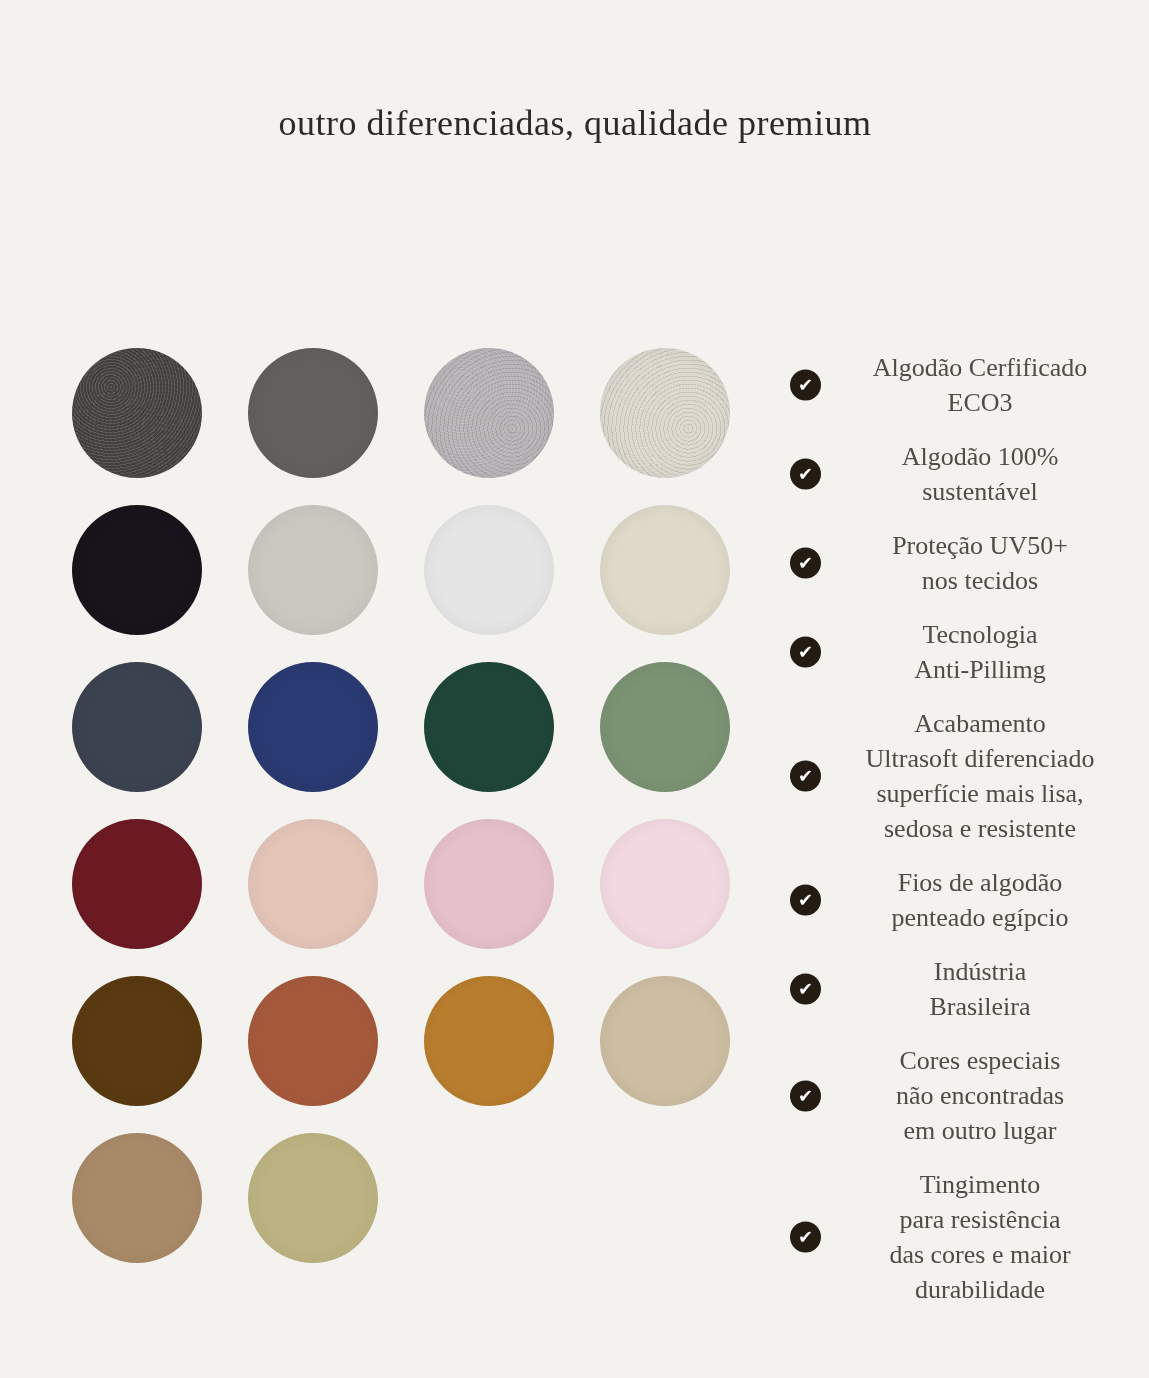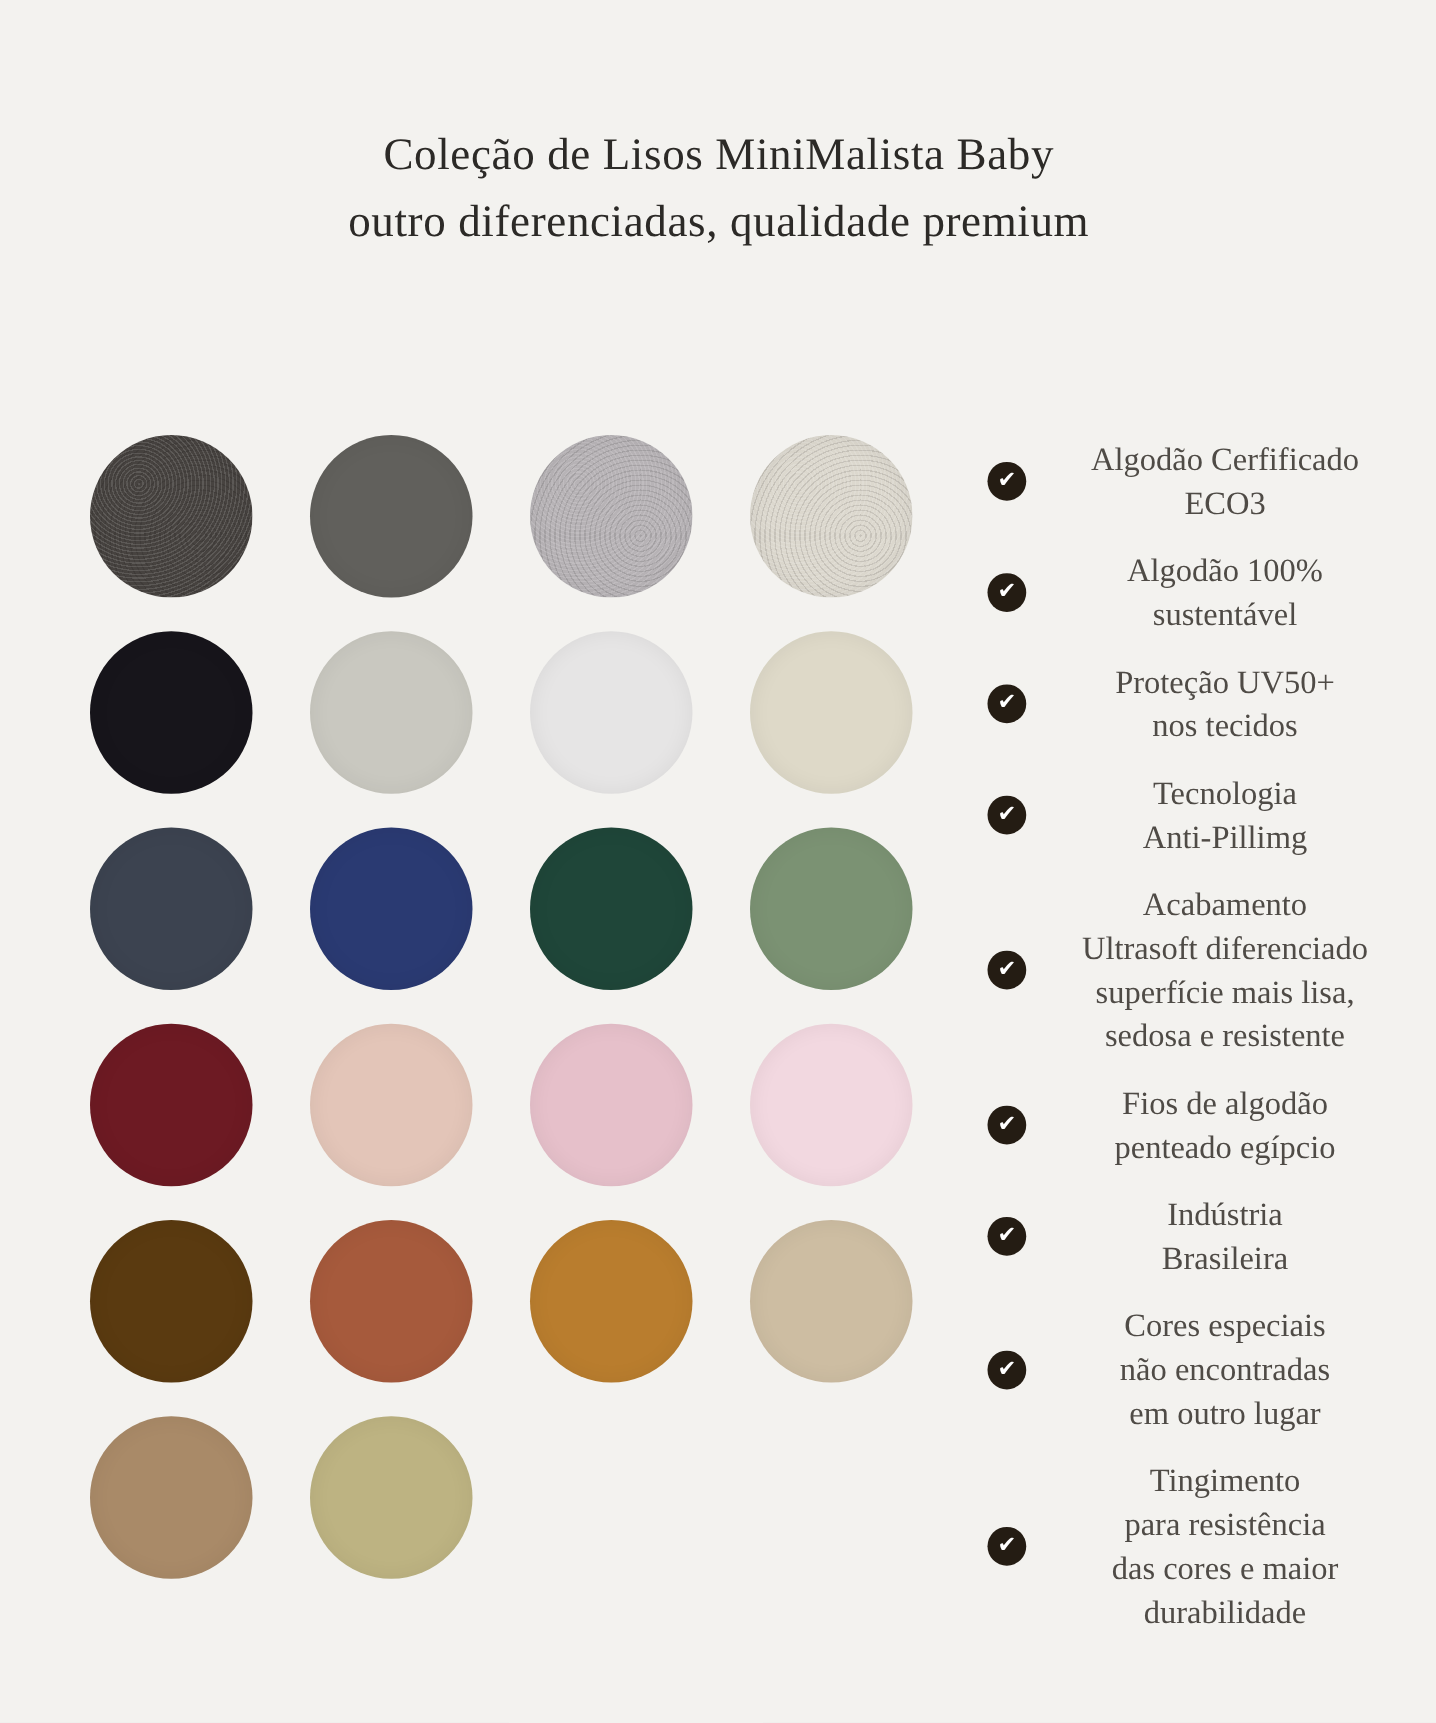--- a/index.html
+++ b/index.html
@@ -71,21 +71,20 @@
     line-height:1;
     margin-top:-1px;
   }
 </style>
 </head>
 <body>
 
 <div class="page">
 
   <div class="header">
-    <div>Coleção de Lisos MiniMalista Baby</div>
     <div>outro diferenciadas, qualidade premium</div>
   </div>
 
   <div class="swatch-grid">
     <div class="swatch heather" style="background-color: rgb(71, 67, 64);"></div>
     <div class="swatch" style="background-color: rgb(97, 96, 92);"></div>
     <div class="swatch heather" style="background-color: rgb(183, 179, 182);"></div>
     <div class="swatch heather" style="background-color: rgb(220, 216, 206);"></div>
     <div class="swatch" style="background-color: rgb(23, 21, 27);"></div>
     <div class="swatch" style="background-color: rgb(201, 200, 192);"></div>

